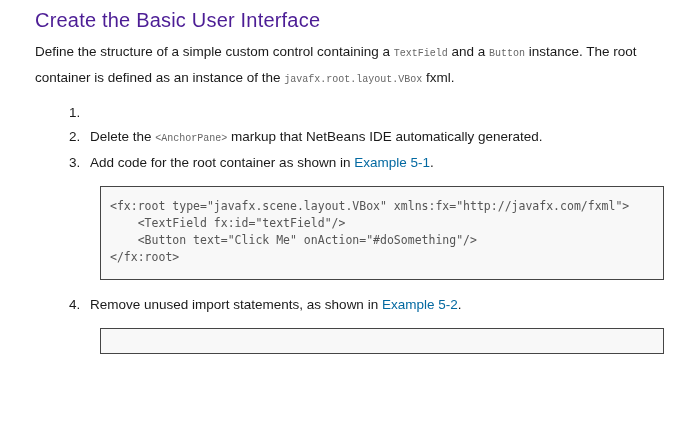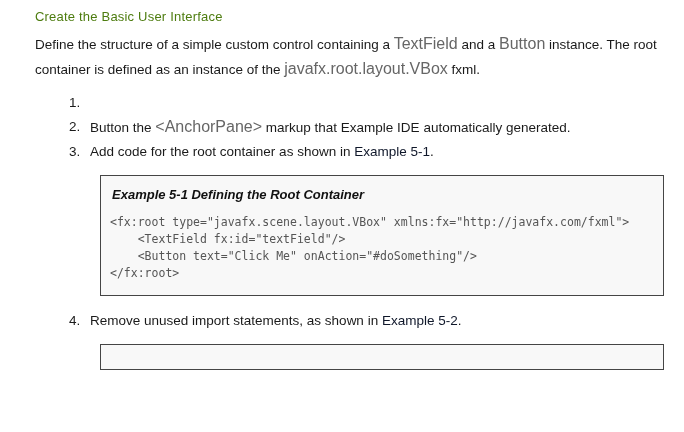--- a/index.html
+++ b/index.html
@@ -11,53 +11,53 @@
     width: 684px;
     height: 432px;
     overflow: hidden;
     font-family: "Liberation Sans", sans-serif;
     color: #1a1a1a;
   }
   .page {
     padding: 0 18px 0 35px;
   }
   .page-title {
-    font-size: 13px;
+    font-size: 20px;
     font-weight: 400;
-    color: #4d7c0f;
+    color: #4c1d95;
     letter-spacing: 0.2px;
     margin: 9px 0 8px 0;
   }
   .intro {
     font-size: 13.5px;
     line-height: 24px;
     margin: 0;
     max-width: 652px;
   }
   code.inline {
-    font-family: Liberation Sans, sans-serif;
-    font-size: 16px;
+    font-family: Liberation Mono, monospace;
+    font-size: 10px;
     color: #666666;
   }
   .steps {
     margin-top: 13px;
   }
   .step {
     display: flex;
     font-size: 13.5px;
     line-height: 15px;
     margin-bottom: 9px;
   }
   .step-num {
     margin-left: 34px;
     width: 21px;
     flex: none;
   }
   .doc-link {
-    color: #0f172a;
+    color: #0369a1;
     text-decoration: none;
     cursor: pointer;
   }
   .example-box {
     box-sizing: border-box;
     width: 564px;
     margin: 16px 0 17px 65px;
     background: #f8f8f8;
     border: 1px solid #454545;
     padding: 11px 10px 13px 9px;
@@ -88,30 +88,29 @@
   <p class="intro"><span>Define the structure of a simple custom control containing a </span><code class="inline">TextField</code><span> and a </span><code class="inline">Button</code><span> instance. The root container is defined as an instance of the </span><code class="inline">javafx.root.layout.VBox</code><span> fxml.</span></p>
 
   <div class="steps">
 
     <div class="step">
       <span class="step-num">1.</span>
     </div>
 
     <div class="step">
       <span class="step-num">2.</span>
-      <span class="step-text"><span>Button the </span><code class="inline">&lt;AnchorPane&gt;</code><span> markup that Example IDE automatically generated.</span></span>
+      <span class="step-text"><span>Delete the </span><code class="inline">&lt;AnchorPane&gt;</code><span> markup that NetBeans IDE automatically generated.</span></span>
     </div>
 
     <div class="step">
       <span class="step-num">3.</span>
       <span class="step-text"><span>Add code for the root container as shown in </span><a class="doc-link">Example 5-1</a><span>.</span></span>
     </div>
 
     <div class="example-box">
-      <div class="example-title">Example 5-1 Defining the Root Container</div>
       <pre class="example-code">&lt;fx:root type="javafx.scene.layout.VBox" xmlns:fx="http://javafx.com/fxml"&gt;
     &lt;TextField fx:id="textField"/&gt;
     &lt;Button text="Click Me" onAction="#doSomething"/&gt;
 &lt;/fx:root&gt;</pre>
     </div>
 
     <div class="step">
       <span class="step-num">4.</span>
       <span class="step-text"><span>Remove unused import statements, as shown in </span><a class="doc-link">Example 5-2</a><span>.</span></span>
     </div>

